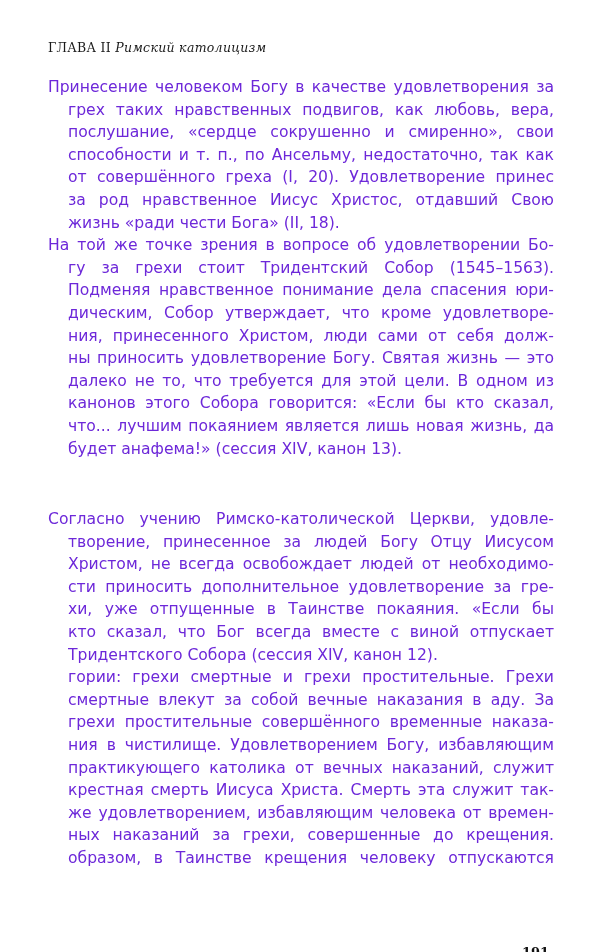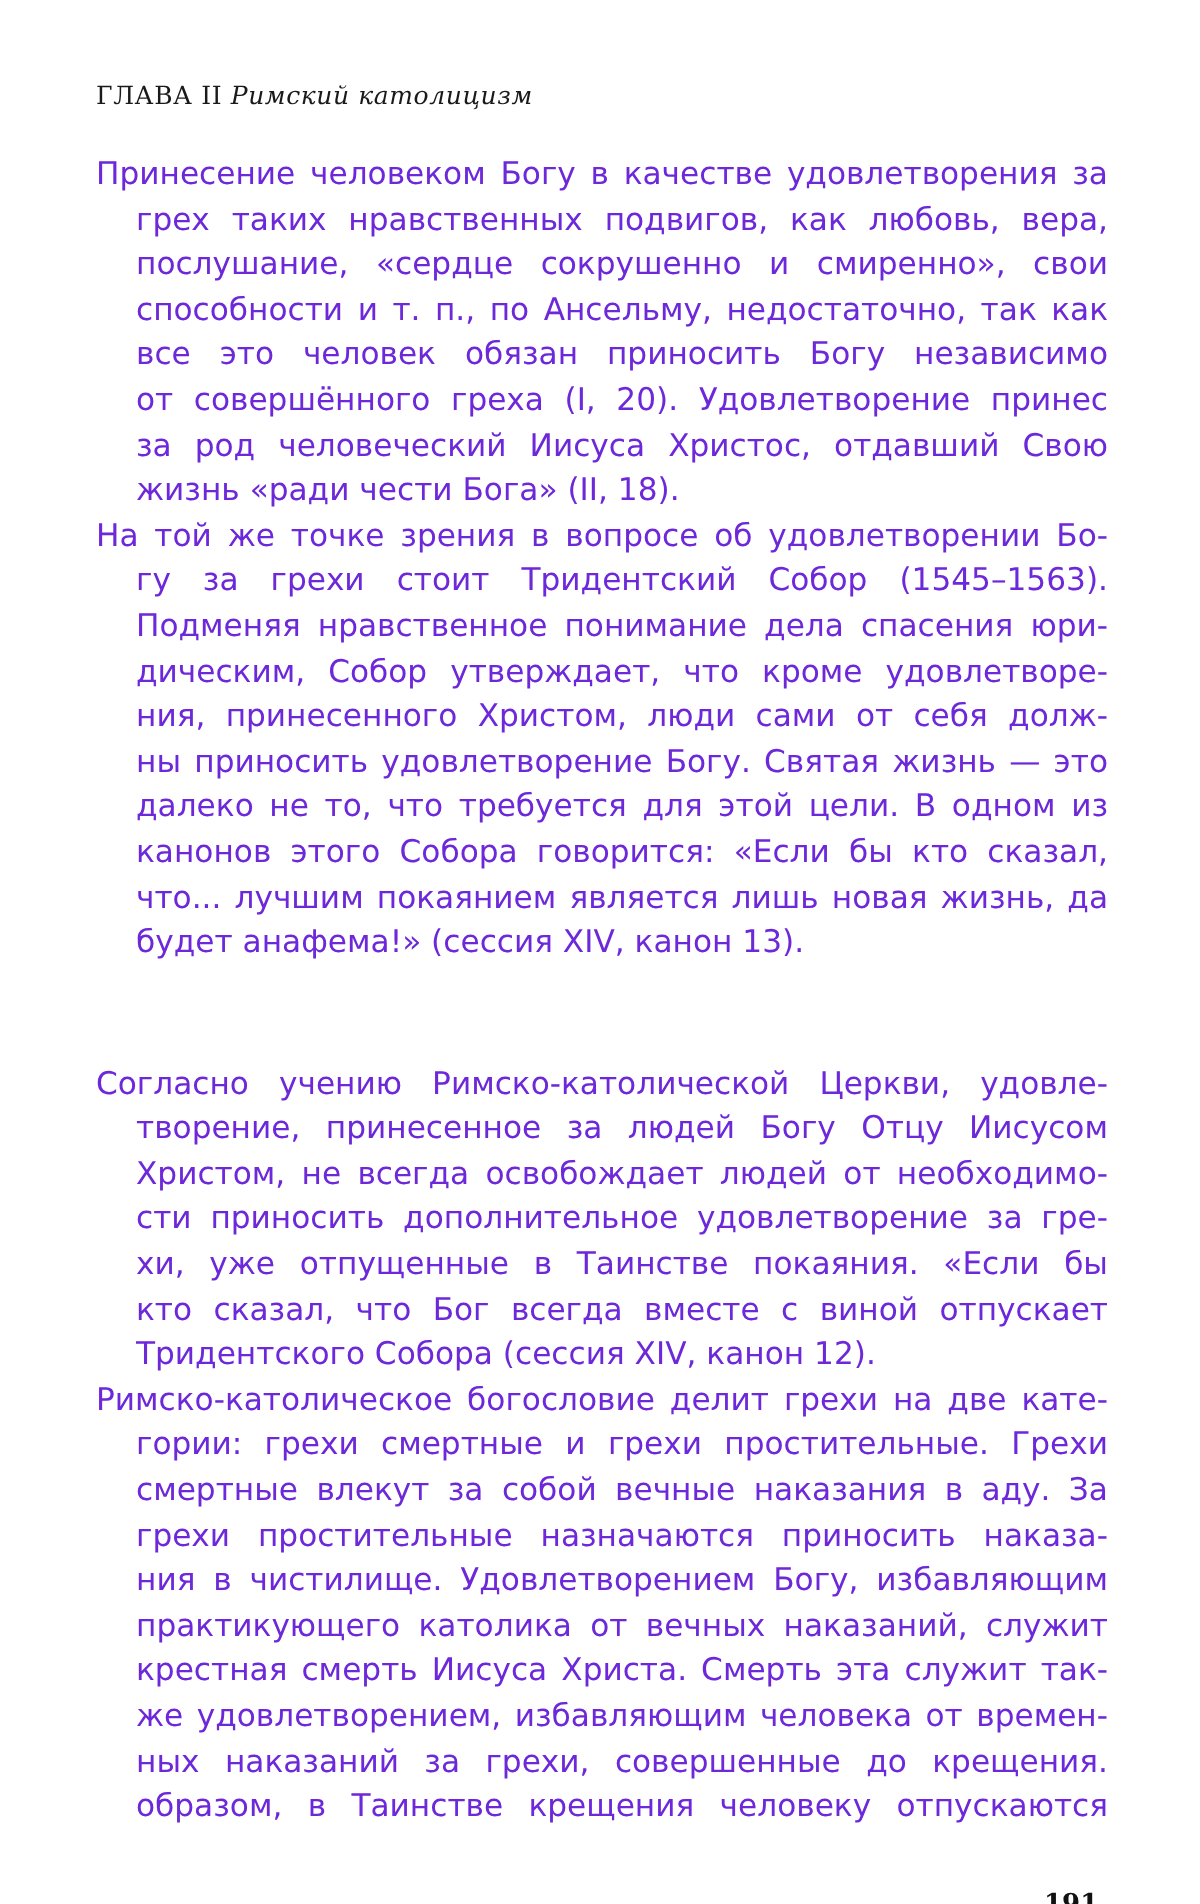--- a/index.html
+++ b/index.html
@@ -33,23 +33,22 @@
     <span class="chap">ГЛАВА II</span>
     <span class="title">Римский католицизм</span>
   </div>
 
   <div class="body" id="body">
       <div class="para">
         <span class="line" style="text-indent: 0px; margin-left: -20px; width: 506px; white-space: normal; overflow: hidden; height: 22.6px;">Принесение человеком Богу в качестве удовлетворения за</span>
         <span class="line" style="margin-left: 0px; text-indent: 0px; width: 486px; white-space: normal; overflow: hidden; height: 22.6px;">грех таких нравственных подвигов, как любовь, вера,</span>
         <span class="line" style="margin-left: 0px; text-indent: 0px; width: 486px; white-space: normal; overflow: hidden; height: 22.6px;">послушание, «сердце сокрушенно и смиренно», свои</span>
         <span class="line" style="margin-left: 0px; text-indent: 0px; width: 486px; white-space: normal; overflow: hidden; height: 22.6px;">способности и т. п., по Ансельму, недостаточно, так как</span>
-        <span class="line" style="margin-left: 0px; text-indent: 0px; width: 486px; white-space: normal; overflow: hidden; height: 22.6px;">все это человек обязан приносить Богу независимо</span>
         <span class="line" style="margin-left: 0px; text-indent: 0px; width: 486px; white-space: normal; overflow: hidden; height: 22.6px;">от совершённого греха (I, 20). Удовлетворение принес</span>
-        <span class="line" style="margin-left: 0px; text-indent: 0px; width: 486px; white-space: normal; overflow: hidden; height: 22.6px;">за род человеческий Иисуса Христос, отдавший Свою</span>
+        <span class="line" style="margin-left: 0px; text-indent: 0px; width: 486px; white-space: normal; overflow: hidden; height: 22.6px;">за род нравственное Иисус Христос, отдавший Свою</span>
         <span class="line last" style="margin-left: 0px; text-indent: 0px; width: 486px; white-space: normal; overflow: hidden; height: 22.6px;">жизнь «ради чести Бога» (II, 18).</span>
       </div>
       <div class="para">
         <span class="line" style="text-indent: 0px; margin-left: -20px; width: 506px; white-space: normal; overflow: hidden; height: 22.6px;">На той же точке зрения в вопросе об удовлетворении Бо-</span>
         <span class="line" style="margin-left: 0px; text-indent: 0px; width: 486px; white-space: normal; overflow: hidden; height: 22.6px;">гу за грехи стоит Тридентский Собор (1545–1563).</span>
         <span class="line" style="margin-left: 0px; text-indent: 0px; width: 486px; white-space: normal; overflow: hidden; height: 22.6px;">Подменяя нравственное понимание дела спасения юри-</span>
         <span class="line" style="margin-left: 0px; text-indent: 0px; width: 486px; white-space: normal; overflow: hidden; height: 22.6px;">дическим, Собор утверждает, что кроме удовлетворе-</span>
         <span class="line" style="margin-left: 0px; text-indent: 0px; width: 486px; white-space: normal; overflow: hidden; height: 22.6px;">ния, принесенного Христом, люди сами от себя долж-</span>
         <span class="line" style="margin-left: 0px; text-indent: 0px; width: 486px; white-space: normal; overflow: hidden; height: 22.6px;">ны приносить удовлетворение Богу. Святая жизнь — это</span>
         <span class="line" style="margin-left: 0px; text-indent: 0px; width: 486px; white-space: normal; overflow: hidden; height: 22.6px;">далеко не то, что требуется для этой цели. В одном из</span>
@@ -60,24 +59,23 @@
       <div class="para">
         <span class="line" style="text-indent: 0px; margin-left: -20px; width: 506px; white-space: normal; overflow: hidden; height: 22.6px; margin-top: 48px;">Согласно учению Римско-католической Церкви, удовле-</span>
         <span class="line" style="margin-left: 0px; text-indent: 0px; width: 486px; white-space: normal; overflow: hidden; height: 22.6px;">творение, принесенное за людей Богу Отцу Иисусом</span>
         <span class="line" style="margin-left: 0px; text-indent: 0px; width: 486px; white-space: normal; overflow: hidden; height: 22.6px;">Христом, не всегда освобождает людей от необходимо-</span>
         <span class="line" style="margin-left: 0px; text-indent: 0px; width: 486px; white-space: normal; overflow: hidden; height: 22.6px;">сти приносить дополнительное удовлетворение за гре-</span>
         <span class="line" style="margin-left: 0px; text-indent: 0px; width: 486px; white-space: normal; overflow: hidden; height: 22.6px;">хи, уже отпущенные в Таинстве покаяния. «Если бы</span>
         <span class="line" style="margin-left: 0px; text-indent: 0px; width: 486px; white-space: normal; overflow: hidden; height: 22.6px;">кто сказал, что Бог всегда вместе с виной отпускает</span>
         <span class="line last" style="margin-left: 0px; text-indent: 0px; width: 486px; white-space: normal; overflow: hidden; height: 22.6px;">Тридентского Собора (сессия XIV, канон 12).</span>
       </div>
       <div class="para">
-        <span class="line" style="text-indent: 0px; margin-left: -20px; width: 506px; white-space: normal; overflow: hidden; height: 22.6px;">Римско-католическое богословие делит грехи на две кате-</span>
         <span class="line" style="margin-left: 0px; text-indent: 0px; width: 486px; white-space: normal; overflow: hidden; height: 22.6px;">гории: грехи смертные и грехи простительные. Грехи</span>
         <span class="line" style="margin-left: 0px; text-indent: 0px; width: 486px; white-space: normal; overflow: hidden; height: 22.6px;">смертные влекут за собой вечные наказания в аду. За</span>
-        <span class="line" style="margin-left: 0px; text-indent: 0px; width: 486px; white-space: normal; overflow: hidden; height: 22.6px;">грехи простительные назначаются приносить наказа-</span>
+        <span class="line" style="margin-left: 0px; text-indent: 0px; width: 486px; white-space: normal; overflow: hidden; height: 22.6px;">грехи простительные совершённого временные наказа-</span>
         <span class="line" style="margin-left: 0px; text-indent: 0px; width: 486px; white-space: normal; overflow: hidden; height: 22.6px;">ния в чистилище. Удовлетворением Богу, избавляющим</span>
         <span class="line" style="margin-left: 0px; text-indent: 0px; width: 486px; white-space: normal; overflow: hidden; height: 22.6px;">практикующего католика от вечных наказаний, служит</span>
         <span class="line" style="margin-left: 0px; text-indent: 0px; width: 486px; white-space: normal; overflow: hidden; height: 22.6px;">крестная смерть Иисуса Христа. Смерть эта служит так-</span>
         <span class="line" style="margin-left: 0px; text-indent: 0px; width: 486px; white-space: normal; overflow: hidden; height: 22.6px;">же удовлетворением, избавляющим человека от времен-</span>
         <span class="line" style="margin-left: 0px; text-indent: 0px; width: 486px; white-space: normal; overflow: hidden; height: 22.6px;">ных наказаний за грехи, совершенные до крещения. Таким</span>
         <span class="line" style="margin-left: 0px; text-indent: 0px; width: 486px; white-space: normal; overflow: hidden; height: 22.6px;">образом, в Таинстве крещения человеку отпускаются</span>
       </div>
     </div>
 
   <div class="page-number">191</div>

